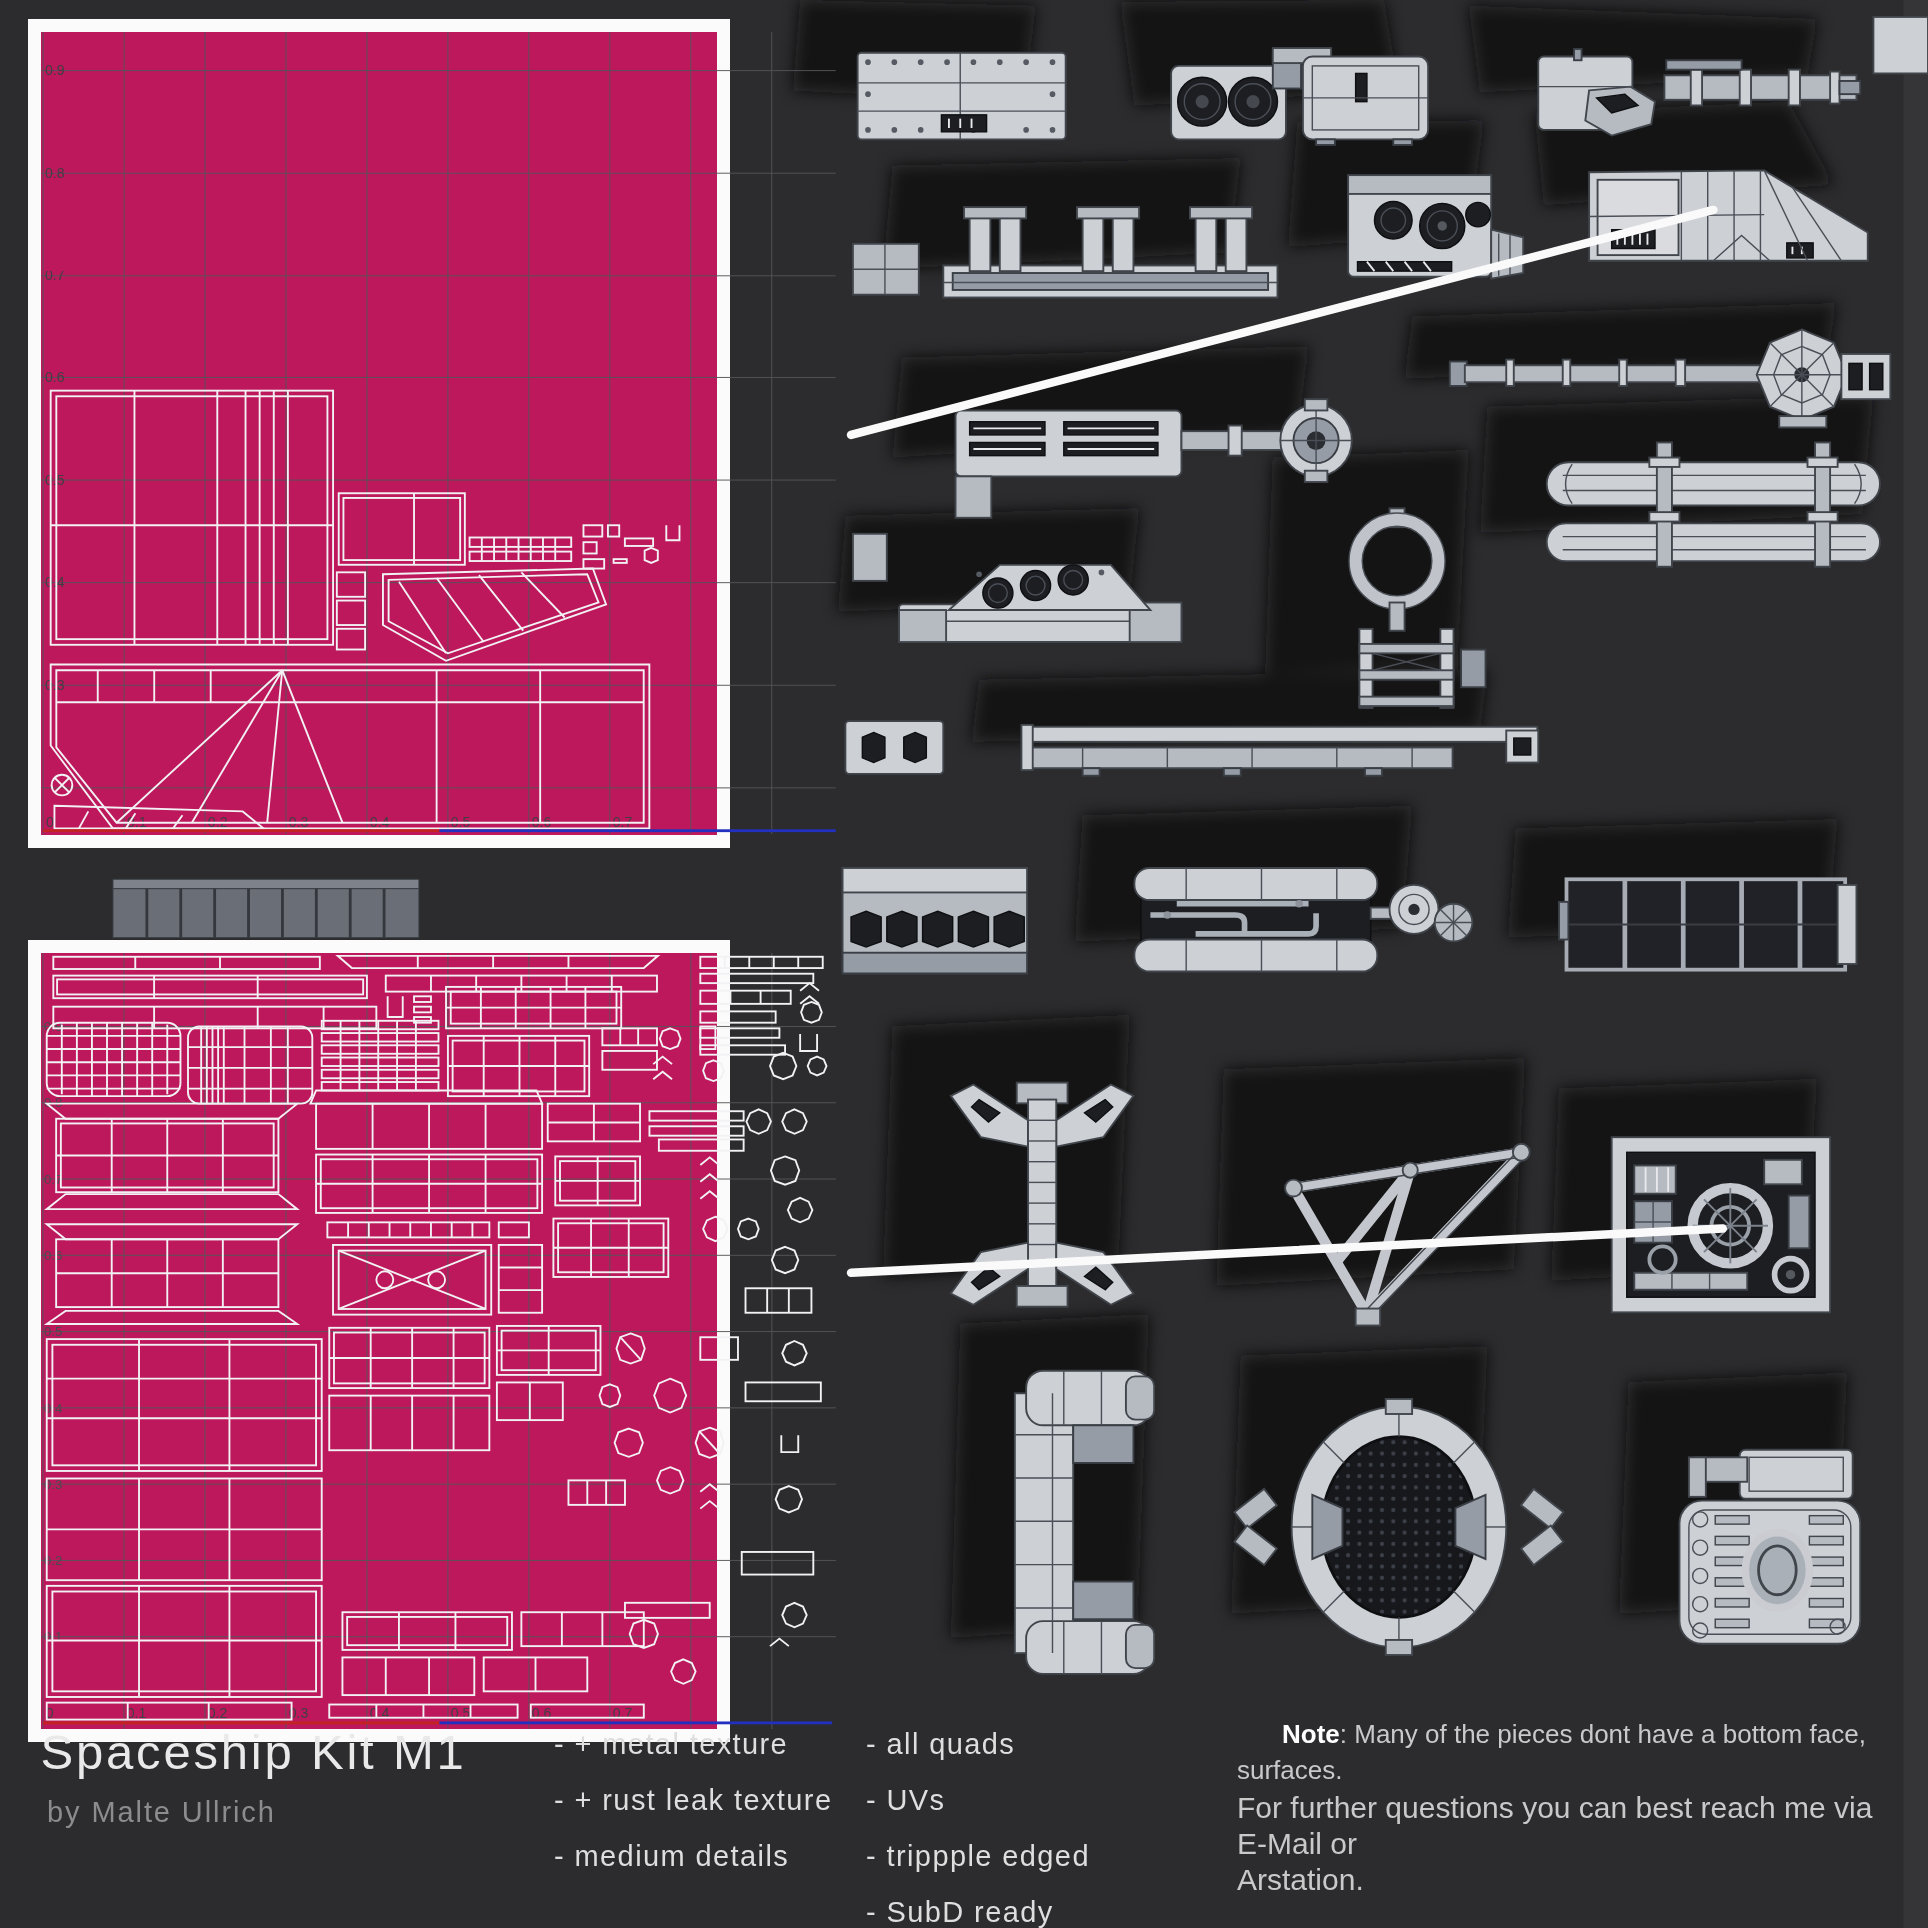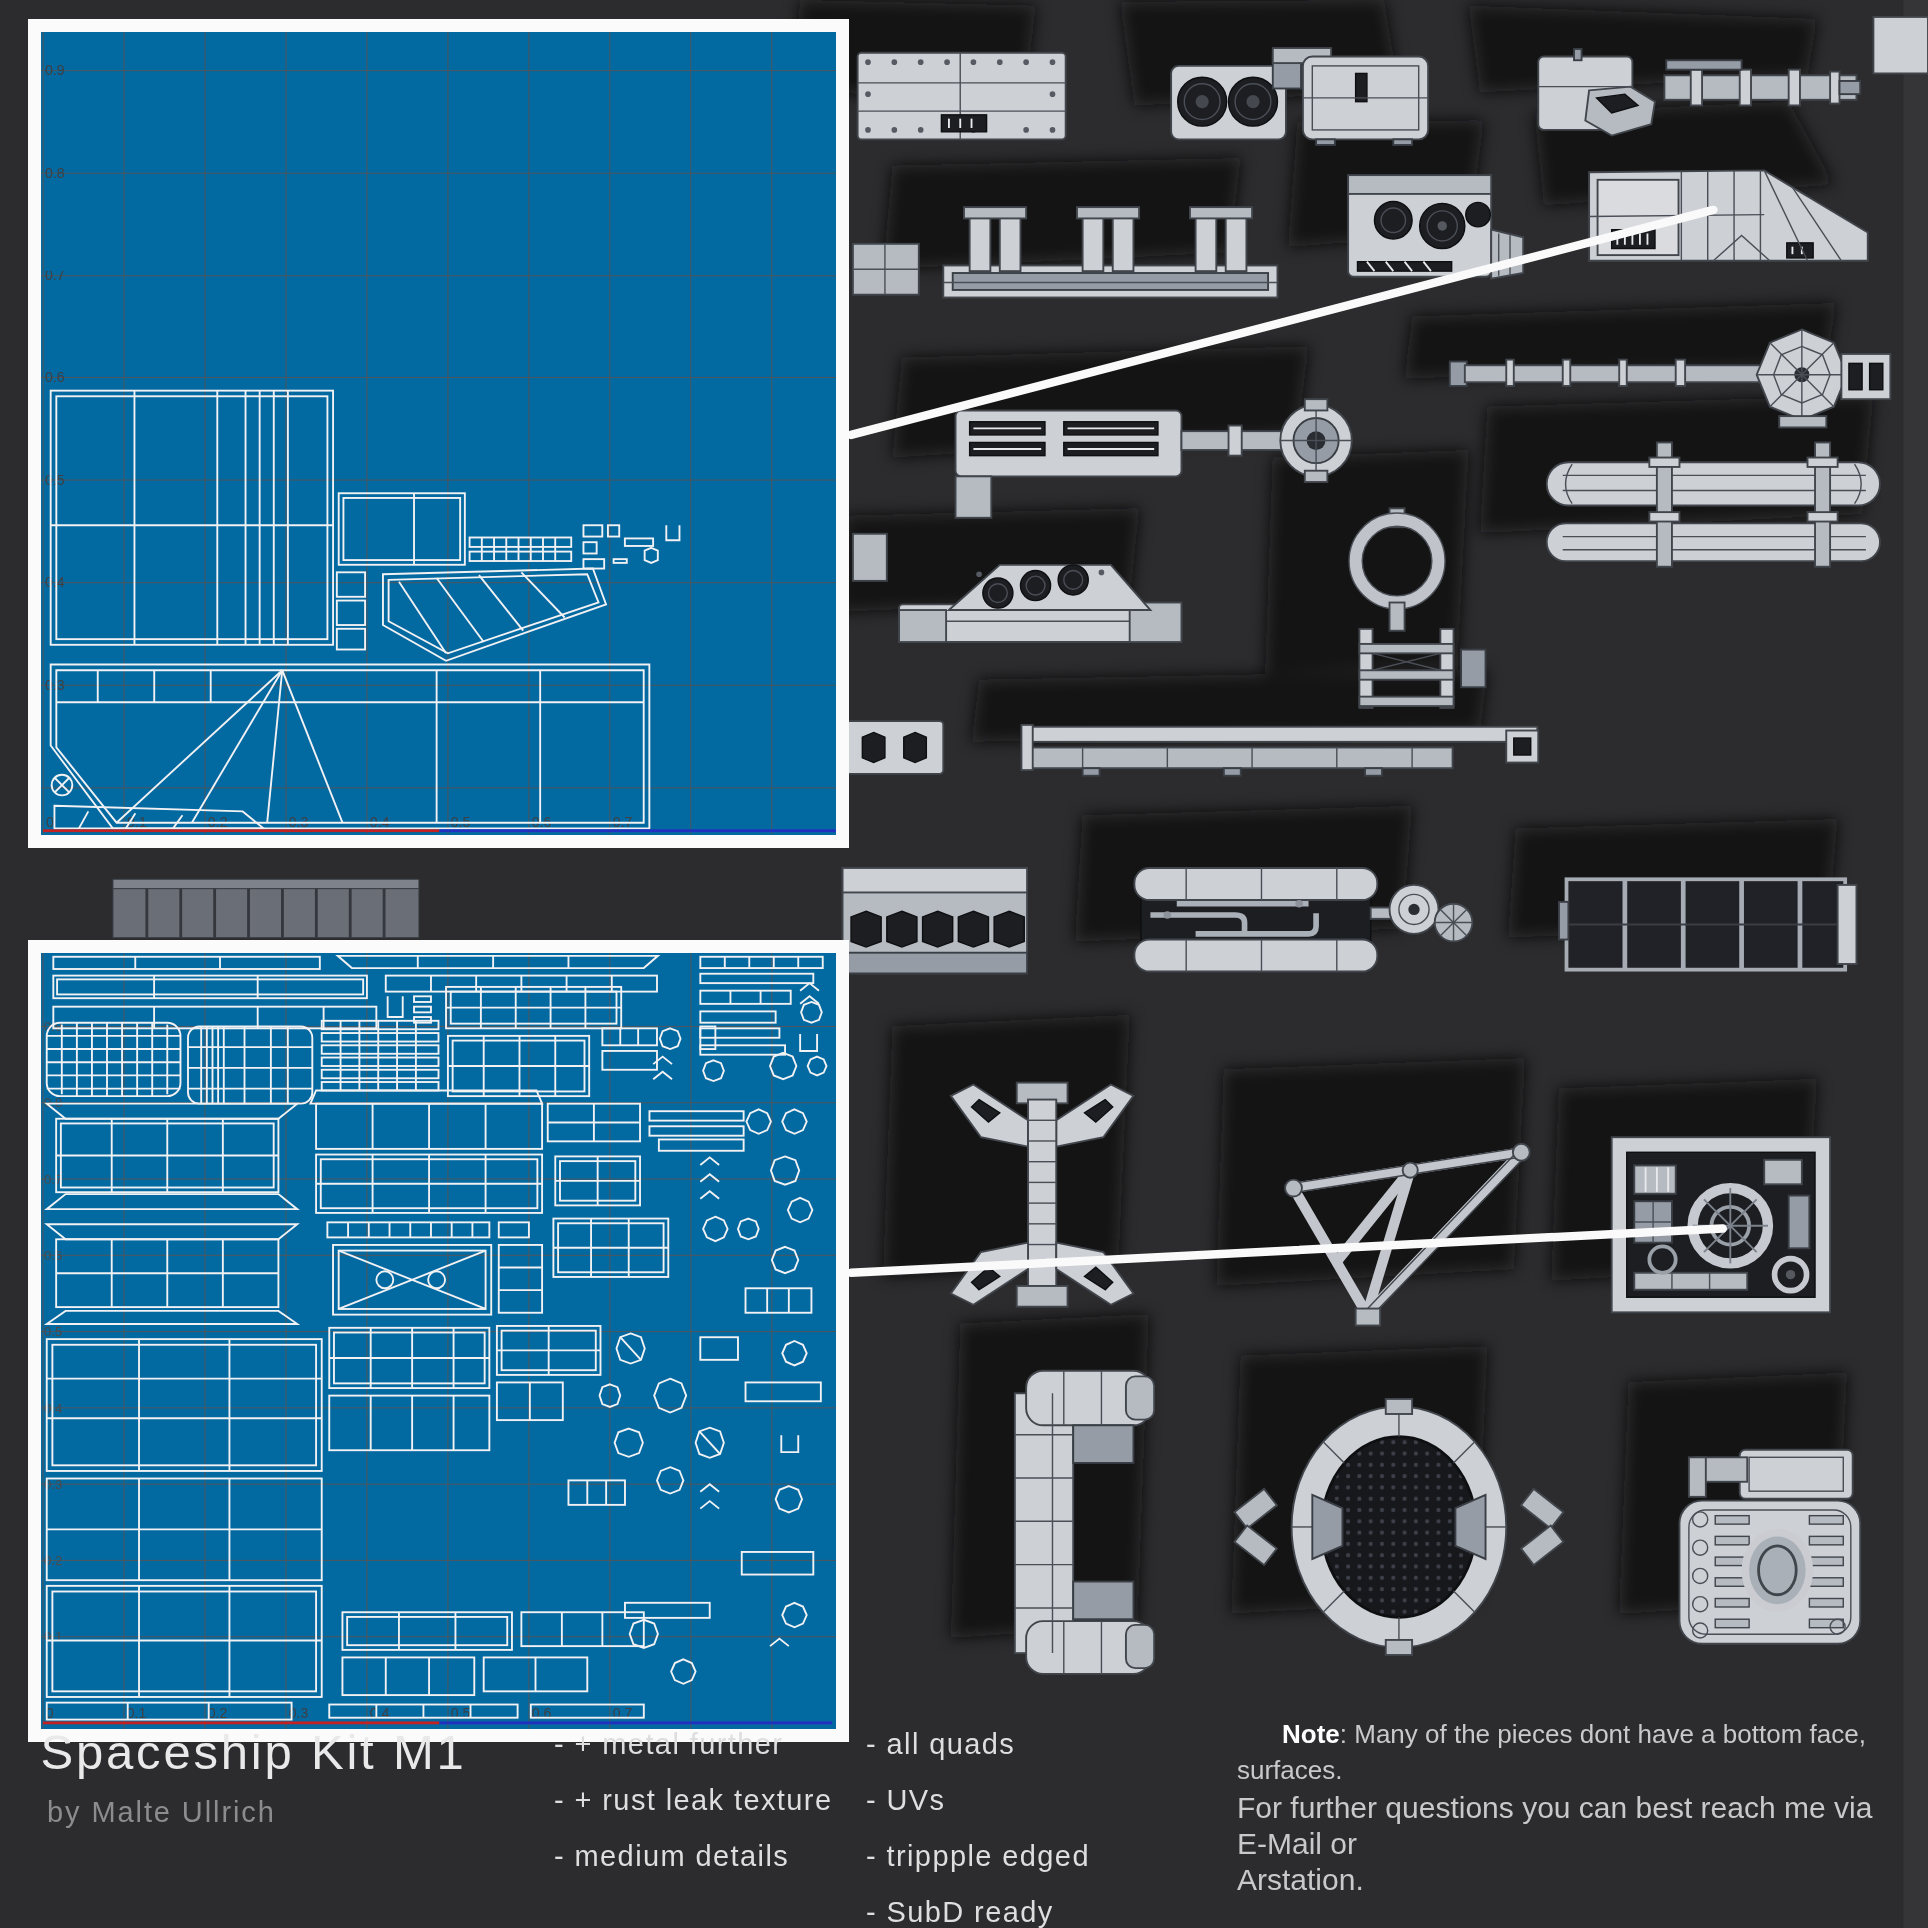--- a/index.html
+++ b/index.html
@@ -9,21 +9,21 @@
   .scene{position:absolute;left:0;top:0;}
   
   .b {fill:#cdd0d5; stroke:#41454c; stroke-width:2}
   .b2{fill:#b6bac1; stroke:#41454c; stroke-width:2}
   .b3{fill:#969ca6; stroke:#3a3e45; stroke-width:2}
   .dk{fill:#1c1e22; stroke:#0e0f11; stroke-width:1.5}
   .wr{fill:none; stroke:#4a4e56; stroke-width:1.5}
   .wl{fill:none; stroke:#e7e9ec; stroke-width:2}
   .sh{fill:#121214; opacity:.82}
   
-  .panel{position:absolute;left:28px;width:821px;background:#0369a1;
+  .panel{position:absolute;left:28px;width:702px;background:#be185d;
          border:13px solid #fbfbfb;box-sizing:border-box;}
   .panel-top{top:19px;height:829px;}
   .panel-bottom{top:940px;height:802px;}
   .uvwire{stroke:#f2f2f4;fill:none;stroke-width:2}
   .grid{stroke:#545457;stroke-width:1}
   .grid2{stroke:#555558;stroke-width:1}
   .axlab{fill:#3f3f42;font-size:15px;font-family:"Liberation Sans",sans-serif}
   .axlab2{fill:#4a4a4d;font-size:14px;font-family:"Liberation Sans",sans-serif}
   
   .caption{position:absolute;left:24.5px;top:1708px;color:#ececec;}
@@ -943,21 +943,21 @@
       <rect x="423" y="816" width="417" height="3" fill="#2230c0"></rect>
     </svg>
   </div>
 
   <div class="caption">
     <h1>Spaceship Kit M1</h1>
     <div class="sub">by Malte Ullrich</div>
   </div>
 
   <div class="features col1">
-    <div>- + metal further</div>
+    <div>- + metal texture</div>
     <div>- + rust leak texture</div>
     <div>- medium details</div>
   </div>
 
   <div class="features col2">
     <div>- all quads</div>
     <div>- UVs</div>
     <div>- trippple edged</div>
     <div>- SubD ready</div>
   </div>

